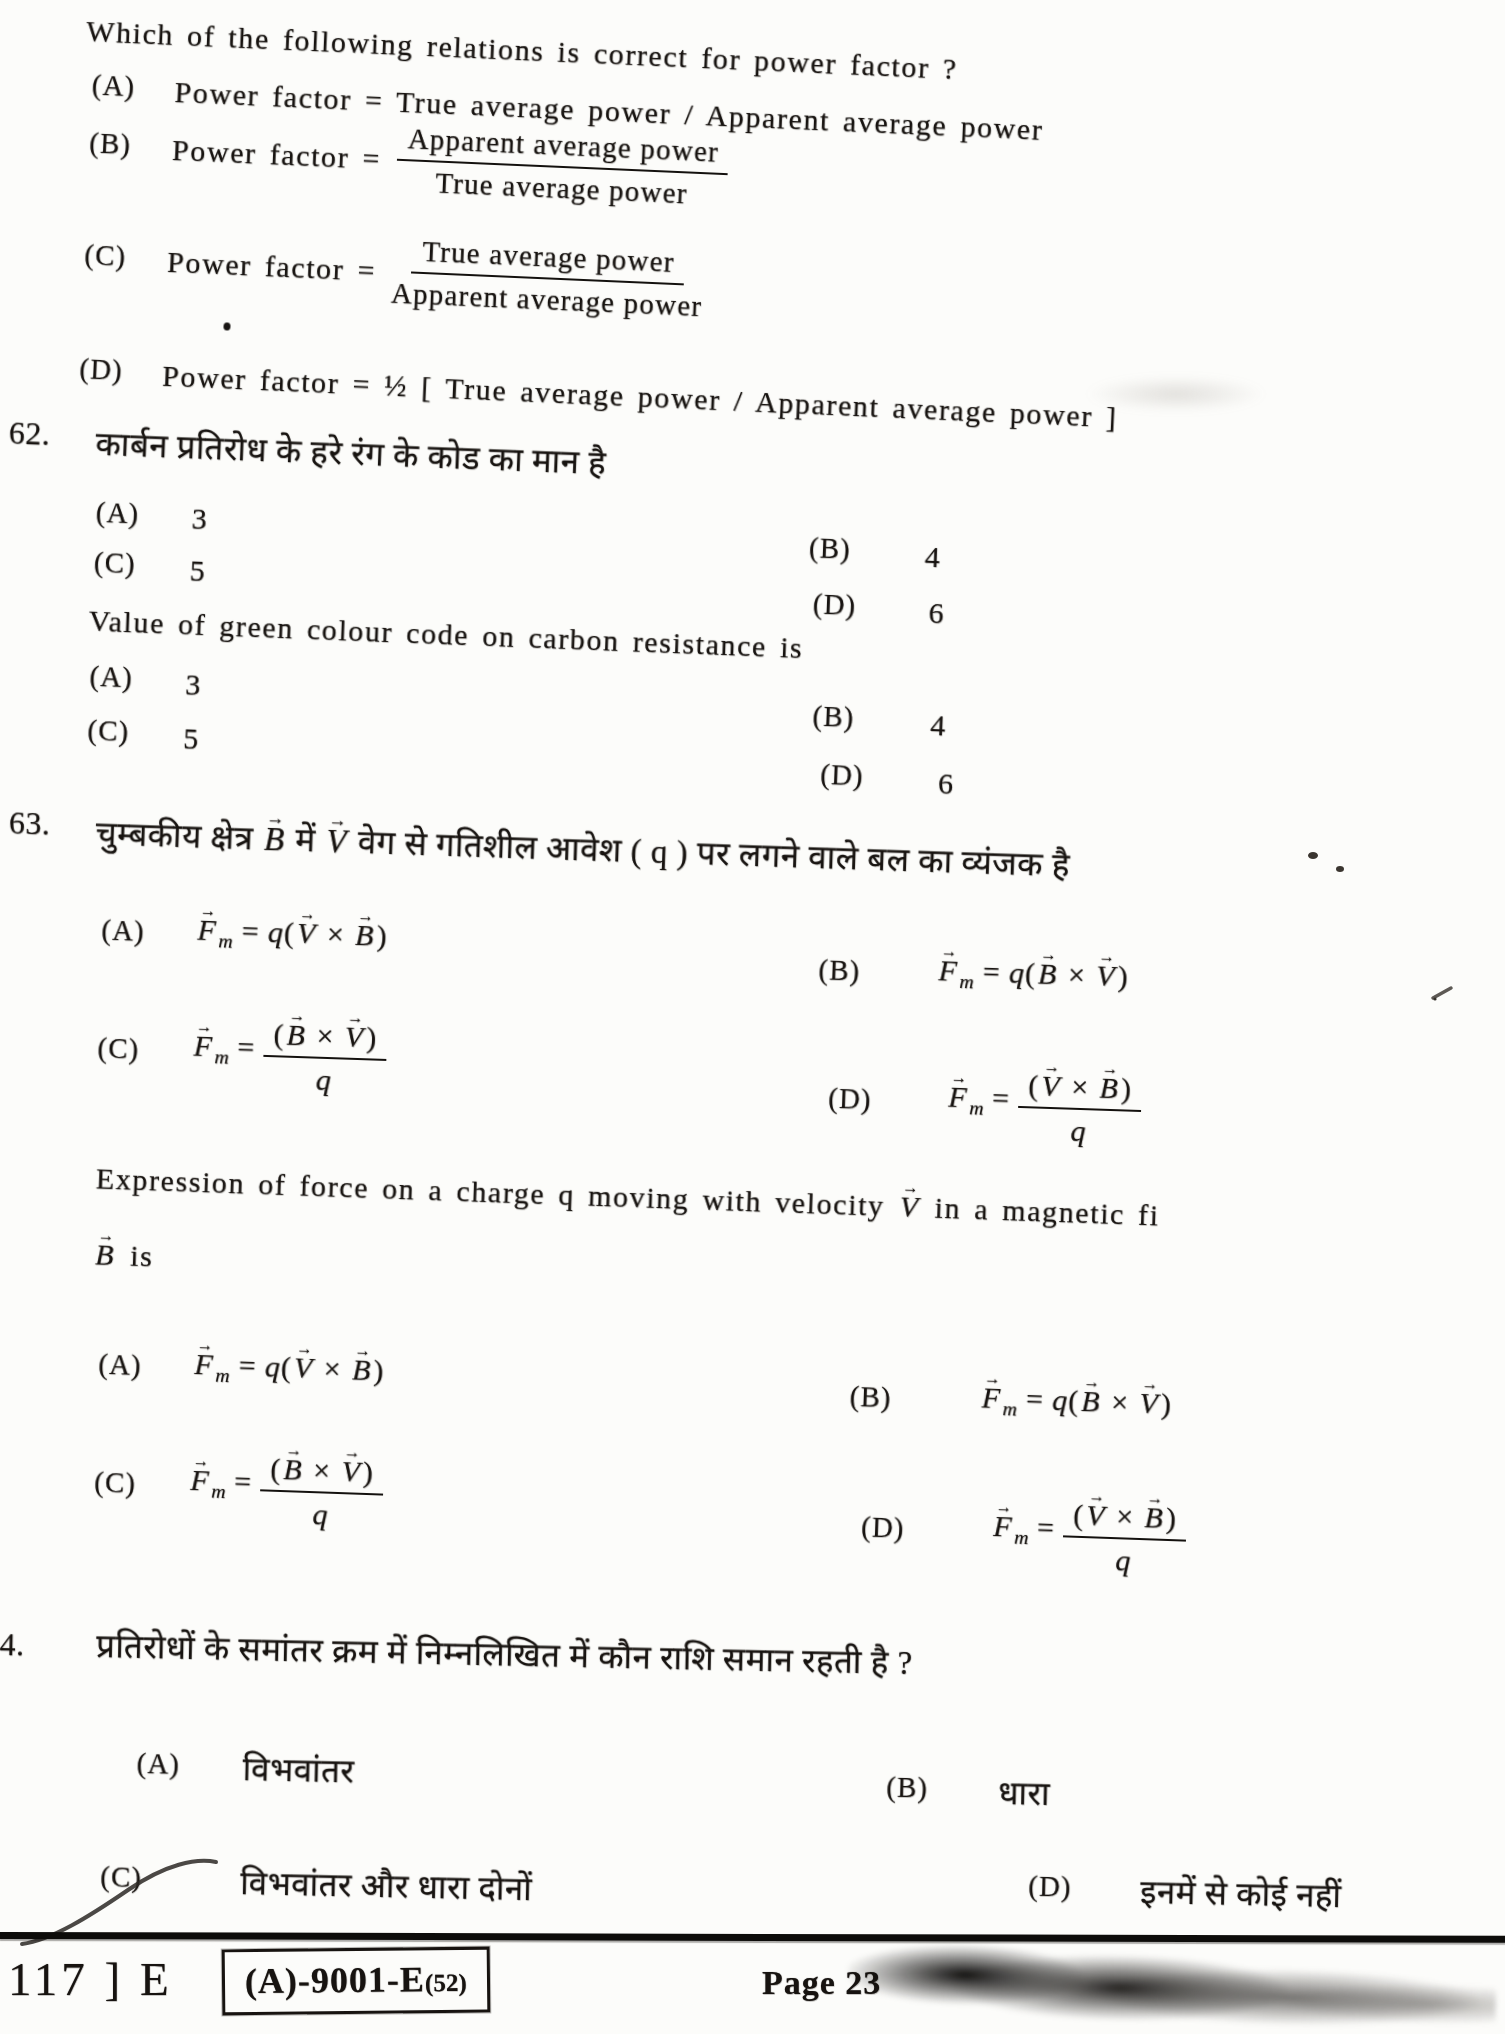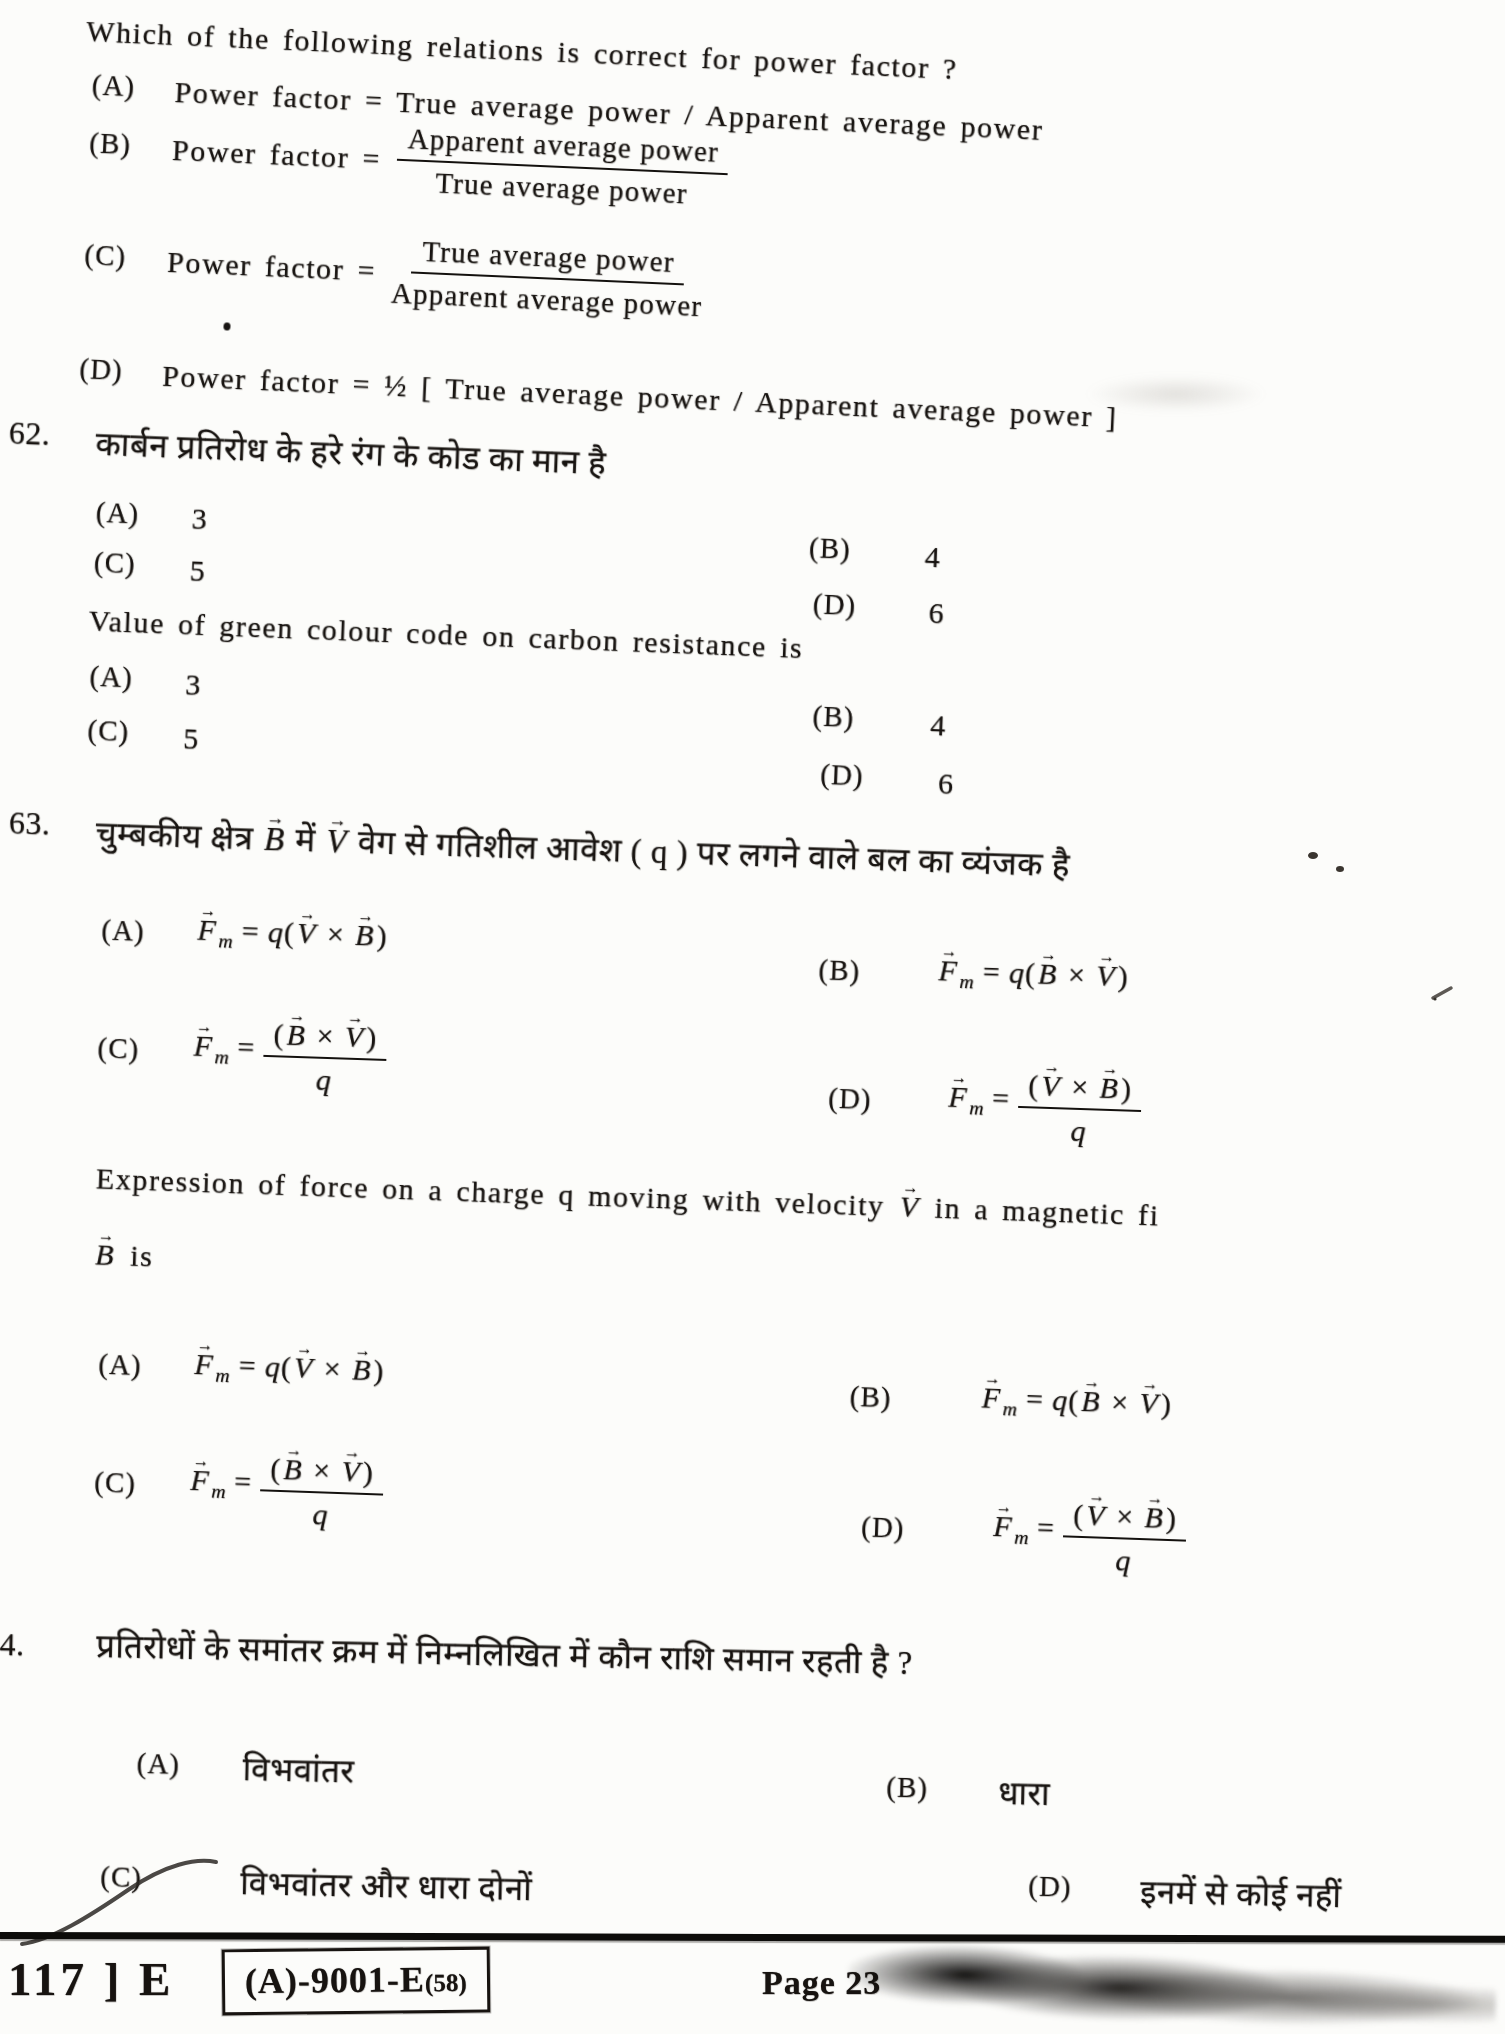--- a/index.html
+++ b/index.html
@@ -33,21 +33,21 @@
     content:"\2192";position:absolute;left:50%;transform:translateX(-50%);
     top:-.70em;font-size:.55em;font-style:normal;letter-spacing:0;
   }
   sub.m{font-style:italic;font-size:.66em;line-height:0;letter-spacing:0}
   .vec-num .fr-num{padding-top:16px}
 
   .stray-dot{width:7px;height:8px;background:#191613;border-radius:50%;filter:blur(.4px)}
 
   .rule{left:0;top:1934px;width:1600px;height:7px;background:#0d0c0a;transform:rotate(.15deg);
         box-shadow:0 2px 1px rgba(20,18,15,.35)}
-  .foot-left{font-size:47px;font-weight:bold;letter-spacing:4px}
+  .foot-left{font-size:47px;font-weight:normal;letter-spacing:4px}
   .code-box{border:3.5px solid #171310;padding:8px 20px 10px;transform:rotate(-.6deg);
             box-shadow:0 0 0 1px rgba(23,19,16,.25);font-size:36px;letter-spacing:1px;font-weight:bold}
   .code-sub{font-size:25px;letter-spacing:0}
   .page-label{font-size:34px;font-weight:bold;letter-spacing:1px}
 
   .smudge-main{
     left:848px;top:1938px;width:648px;height:98px;transform:rotate(1.2deg);
     background:
       radial-gradient(ellipse 170px 42px at 18% 42%,rgba(8,7,6,.97),rgba(8,7,6,0) 72%),
       radial-gradient(ellipse 240px 46px at 42% 52%,rgba(14,12,10,.9),rgba(14,12,10,0) 72%),
@@ -243,18 +243,18 @@
 
 <div class="abs smudge-faint"></div>
 <div class="abs speck" style="left:1308px;top:852px;width:10px;height:7px"></div>
 <div class="abs speck" style="left:1336px;top:866px;width:8px;height:6px"></div>
 
 <div class="abs rule"></div>
 
 <span class="abs foot-left ink" style="left:8px;top:1952px">117 ] E</span>
 
 <span class="abs code-box ink" style="left:222px;top:1948px">
-  <span>(A)-9001-E</span><span class="code-sub">(58)</span>
+  <span>(A)-9001-E</span><span class="code-sub">(52)</span>
 </span>
 
 <span class="abs page-label ink" style="left:762px;top:1964px">Page 23</span>
 
 <div class="abs smudge-main"></div>
 
 </body></html>

